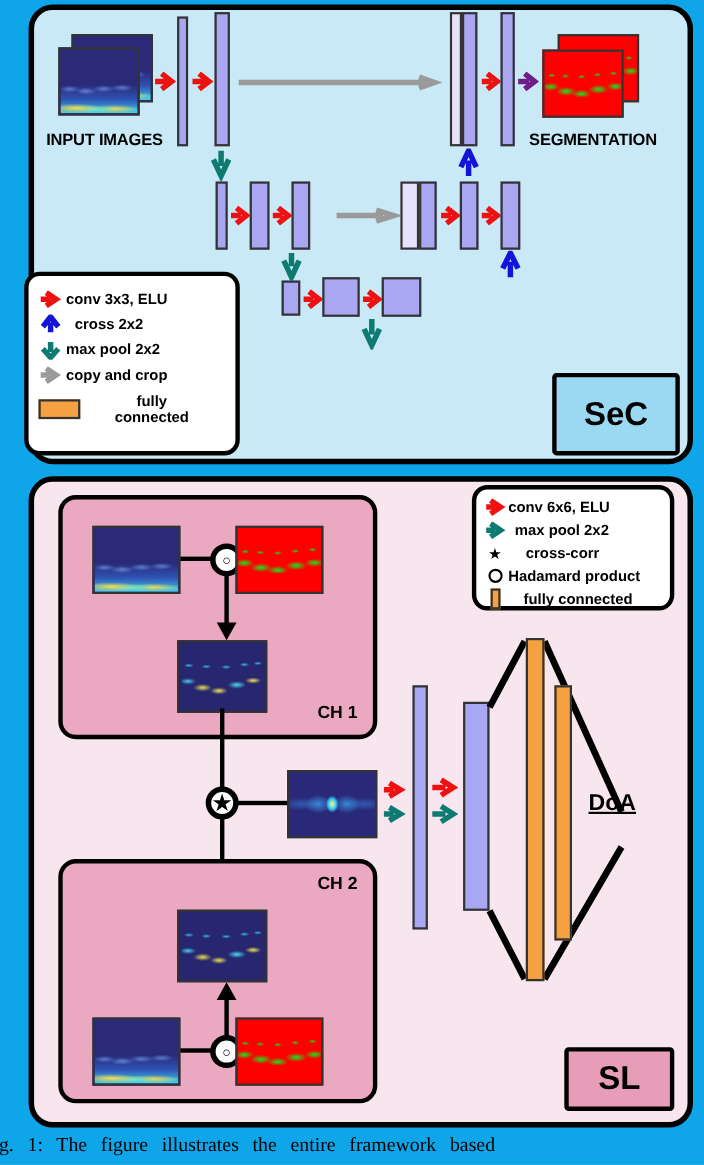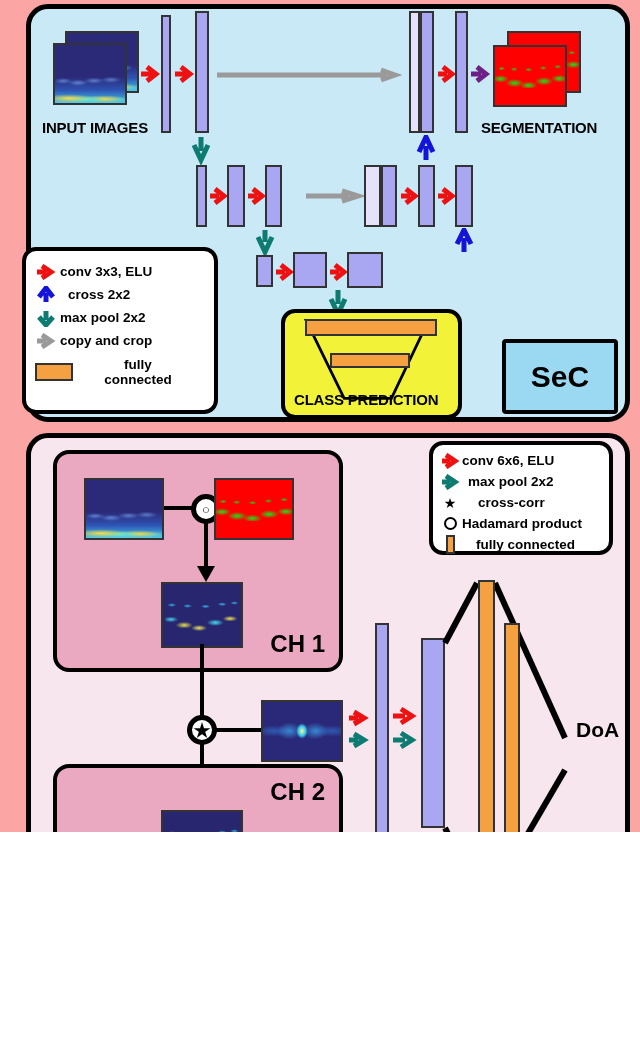--- a/index.html
+++ b/index.html
@@ -1,17 +1,17 @@
 <!DOCTYPE html>
 <html><head>
 <meta charset="utf-8">
 <style>
   html,body{margin:0;padding:0;background:#fff;}
   body{font-family:"Liberation Sans", sans-serif;}
-  #page{position:relative;width:640px;height:832px;overflow:hidden;background:#fca5a5;}
+  #page{position:relative;width:640px;height:1059px;overflow:hidden;background:#0ea5e9;}
 
   .abs{position:absolute;}
 
   
   .panel-top{
     left:26px;top:4px;width:604px;height:418px;
     background:#c9e9f7;border:5px solid #000;border-radius:22px;box-sizing:border-box;
   }
   .panel-bottom{
     left:26px;top:433px;width:604px;height:592px;
@@ -85,21 +85,21 @@
       radial-gradient(ellipse 8% 30% at 7% 50%, #16d916 0%, rgba(22,217,22,0) 68%),
       radial-gradient(ellipse 8% 30% at 26% 58%, #16d916 0%, rgba(22,217,22,0) 68%),
       radial-gradient(ellipse 8% 30% at 48% 64%, #16d916 0%, rgba(22,217,22,0) 68%),
       radial-gradient(ellipse 8% 30% at 70% 44%, #16d916 0%, rgba(22,217,22,0) 68%),
       radial-gradient(ellipse 8% 30% at 92% 30%, #16d916 0%, rgba(22,217,22,0) 68%);
   }
 
   
   .lbl{position:absolute;font-weight:bold;color:#000;white-space:nowrap;}
   .lbl-caps{font-size:15px;letter-spacing:-0.2px;}
-  .lbl-ch{font-size:24px;}
+  .lbl-ch{font-size:16px;}
   .lbl-doa{font-size:21px;}
 
   .tag{position:absolute;border:4px solid #000;border-radius:4px;
        display:flex;align-items:center;justify-content:center;
        font-weight:bold;box-sizing:border-box;}
   .tag-sec{background:#9bd9f2;font-size:30px;}
   .tag-sl{background:#e79cb8;font-size:30px;}
 
   
   .legend{position:absolute;background:#fff;border:4px solid #000;border-radius:14px;box-sizing:border-box;}
@@ -227,28 +227,20 @@
     <div class="bar" style="left:262px;top:243px;width:34px;height:36px;"></div>
     <svg class="abs" style="left:297px;top:254px;" width="20" height="18">
       <path d="M2 9 L11 9 M7 2 L16 9 L7 16" stroke="#ee1111" stroke-width="5" fill="none"></path>
     </svg>
     <div class="bar" style="left:316px;top:243px;width:36px;height:36px;"></div>
 
     <svg class="abs" style="left:297px;top:279px;" width="20" height="30">
       <path d="M10 2 L10 16 M3 11 L10 26 L17 11" stroke="#0e7b72" stroke-width="5" fill="none"></path>
     </svg>
 
-    <div class="classbox" style="left:250px;top:300px;width:181px;height:110px;">
-      <svg width="100%" height="100%" viewBox="0 0 181 110">
-        <path d="M20 8 L152 8 L112 92 L61 92 Z" fill="none" stroke="#000" stroke-width="3"></path>
-      </svg>
-      <div class="orange" style="left:20px;top:6px;width:132px;height:17px;"></div>
-      <div class="orange" style="left:45px;top:40px;width:80px;height:15px;"></div>
-      <div class="lbl lbl-caps" style="left:9px;top:78px;">CLASS PREDICTION</div>
-    </div>
 
     <div class="tag tag-sec" style="left:471px;top:330px;width:116px;height:75px;">
       <span>SeC</span>
     </div>
   </div>
 
   <div class="legend legend-top">
     <div style="padding:9px 8px 0 6px;">
       <div class="legend-row">
         <span class="legend-ico">
@@ -347,23 +339,23 @@
     <svg class="abs" style="left:408px;top:140px;" width="185" height="330">
       <path d="M6 65 L38 5" stroke="#000" stroke-width="6" fill="none"></path>
       <path d="M6 250 L38 312" stroke="#000" stroke-width="6" fill="none"></path>
       <path d="M56 5 L126 160" stroke="#000" stroke-width="6" fill="none"></path>
       <path d="M56 312 L126 192" stroke="#000" stroke-width="6" fill="none"></path>
     </svg>
 
     <div class="orange" style="left:447px;top:142px;width:17px;height:312px;"></div>
     <div class="orange" style="left:473px;top:185px;width:16px;height:232px;"></div>
 
-    <div class="lbl lbl-doa" style="left:545px;top:280px;">DoA</div>
-
-    <div class="chbox" style="left:22px;top:326px;width:290px;height:222px;text-align:right;">
+    <div class="lbl lbl-doa" style="left:504px;top:280px;text-decoration:underline;">DoA</div>
+
+    <div class="chbox" style="left:22px;top:343px;width:290px;height:222px;text-align:right;">
       <div class="lbl lbl-ch" style="right:14px;top:10px;">CH 2</div>
       <div class="imgbox spec-mid" style="left:104px;top:42px;width:82px;height:66px;">
         <div class="tex"></div>
           <div class="dash"></div>
           <div class="curve"></div>
       </div>
       <svg class="abs" style="left:138px;top:104px;" width="22" height="22">
         <path d="M2 20 L11 4 L20 20 Z" fill="#000"></path>
       </svg>
       <div class="line-v" style="left:147px;top:118px;height:52px;"></div>

